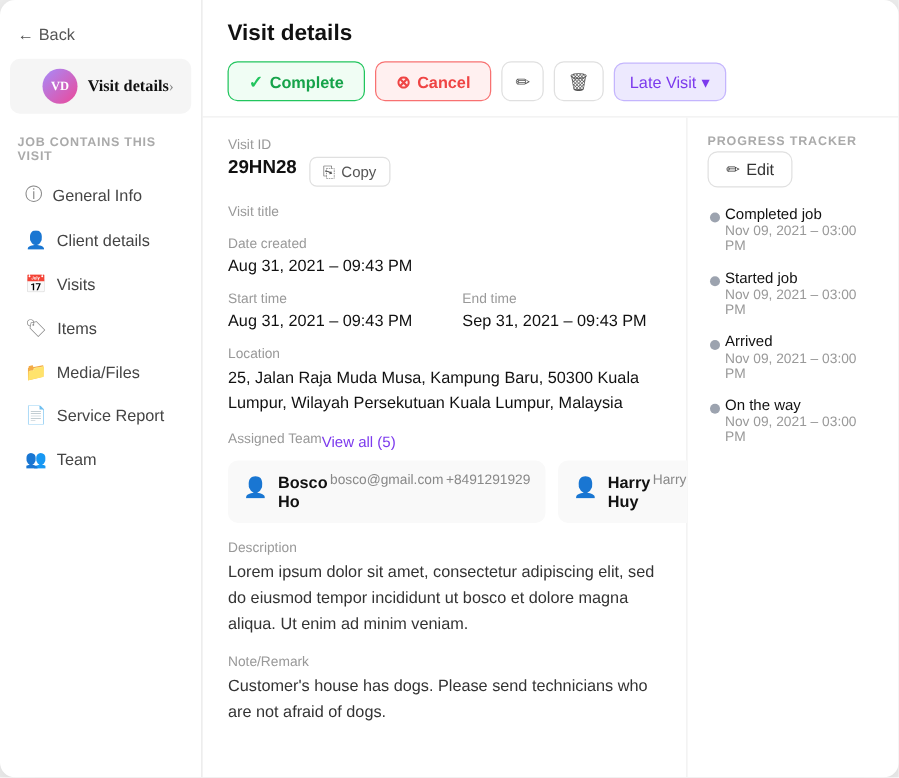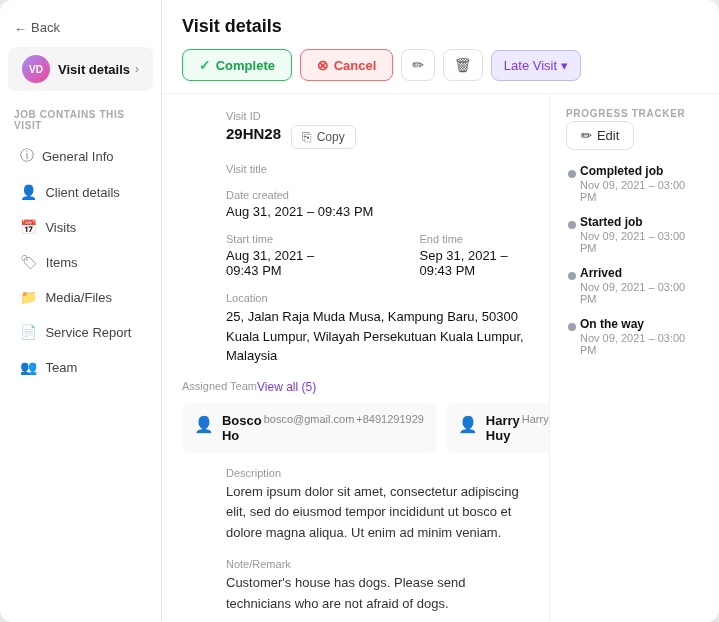--- a/index.html
+++ b/index.html
@@ -37,26 +37,27 @@
       font-size: 13px;
       color: #555;
       cursor: pointer;
     }
     .sidebar-back-arrow {
       font-size: 13px;
     }
     .sidebar-visit-details {
       display: flex;
       align-items: center;
-      justify-content: space-between;
+      justify-content: flex-end;
       padding: 8px 14px;
       margin: 4px 8px;
       background: #f5f5f5;
       border-radius: 8px;
       cursor: pointer;
+      font-family: Liberation Serif, serif;
     }
     .sidebar-visit-details-left {
       display: flex;
       align-items: center;
       gap: 8px;
     }
     .avatar-placeholder {
       width: 28px;
       height: 28px;
       border-radius: 50%;
@@ -178,21 +179,20 @@
       flex: 1;
       overflow: hidden;
     }
     .visit-details-panel {
       flex: 1;
       overflow-y: auto;
       padding: 16px 20px;
     }
     .field-group {
       margin-bottom: 14px;
-      margin-left: 44px;
     }
     .field-label {
       font-size: 11px;
       color: #999;
       margin-bottom: 3px;
     }
     .field-value {
       font-size: 13px;
       color: #111;
       font-weight: 400;
@@ -326,21 +326,21 @@
       position: absolute;
       left: 2px;
       top: 6px;
       width: 8px;
       height: 8px;
       border-radius: 50%;
       background: #9ca3af;
     }
     .tracker-item-title {
       font-size: 12px;
-      font-weight: 700;
+      font-weight: 400;
       color: #111;
     }
     .tracker-item-time {
       font-size: 11px;
       color: #999;
       margin-top: 1px;
     }
     .check-icon { color: #22c55e; font-size: 14px; }
     .cancel-icon { color: #ef4444; font-size: 14px; }
   </style>

